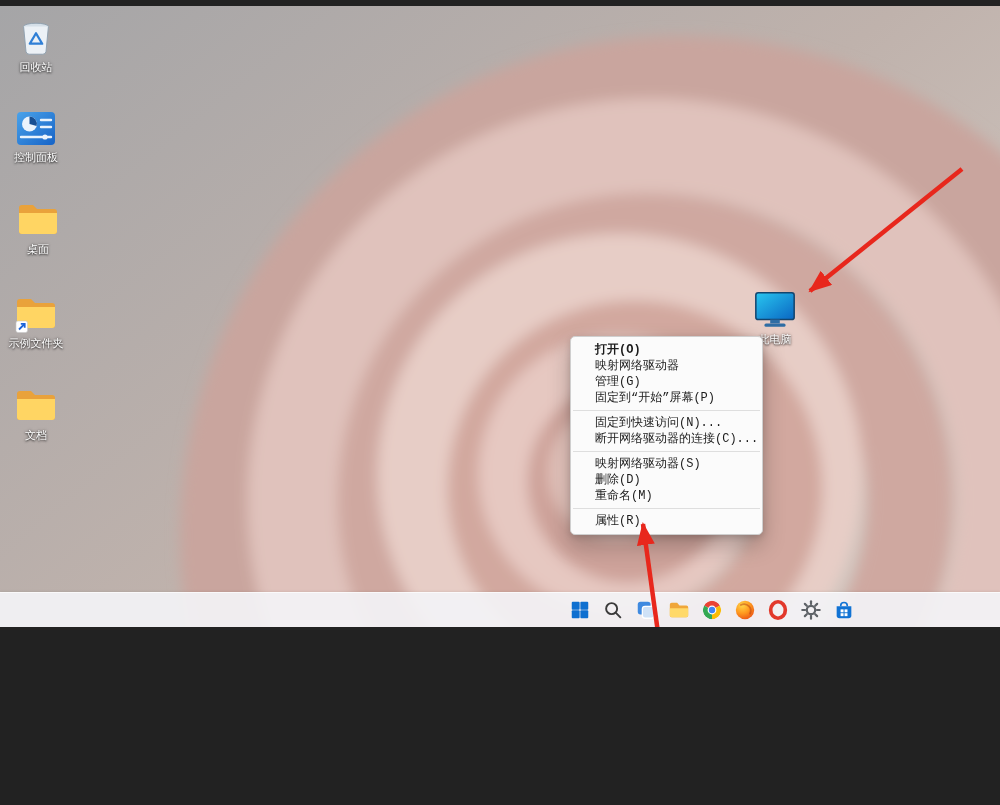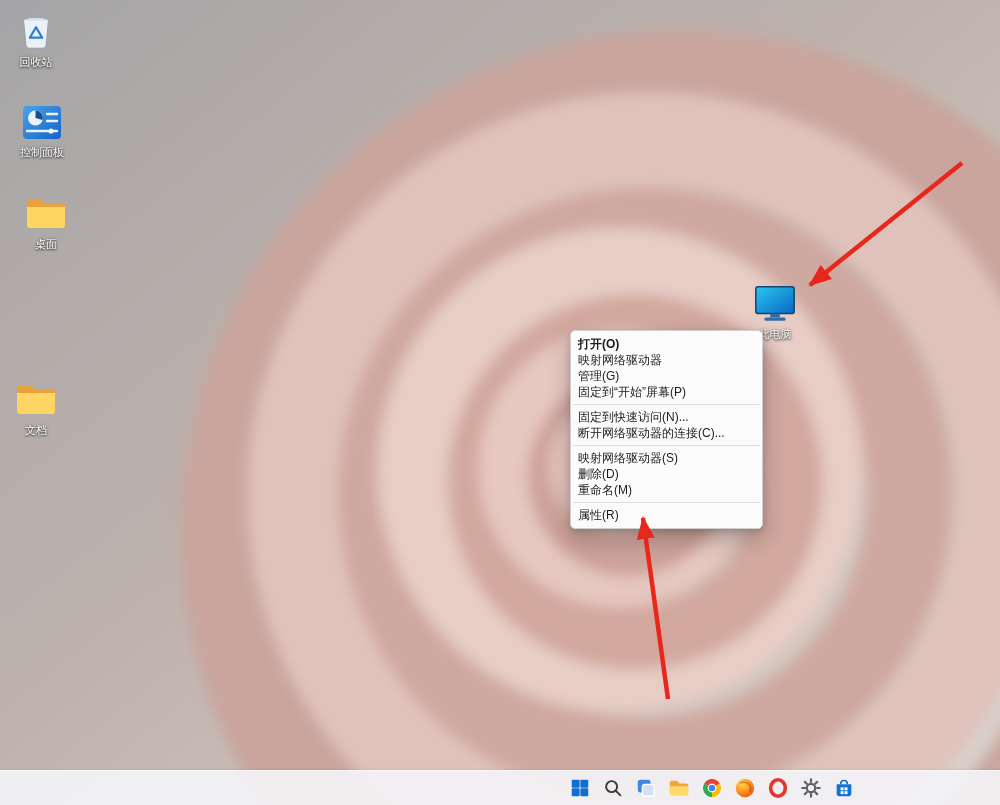--- a/index.html
+++ b/index.html
@@ -1,49 +1,50 @@
 <!DOCTYPE html>
 <html><head>
 <meta charset="utf-8">
 <style>
   html,body{margin:0;padding:0;background:#222;}
   .screen{
-    position:relative;width:1000px;height:805px;overflow:hidden;
-    font-family:Liberation Sans, sans-serif;
+    position:relative;width:1000px;height:621px;overflow:hidden;
+    font-family:Liberation Mono, monospace;
     user-select:none;
+    margin-top:6px;
   }
   .wallpaper{position:absolute;inset:0;z-index:0;}
 
   
   .icon-block{
     position:absolute;width:60px;display:flex;flex-direction:column;
     align-items:center;gap:2px;z-index:2;cursor:default;
   }
   .icon-img{width:46px;height:44px;display:flex;align-items:center;justify-content:center;}
   .icon-label{
     font-size:11px;color:#fff;text-align:center;line-height:1.15;
     text-shadow:0 1px 2px rgba(0,0,0,.75), 0 0 3px rgba(0,0,0,.5);
     max-width:62px;
   }
   #ib-recycle{left:6px;top:10px;}
-  #ib-cpanel{left:12px;top:100px;}
-  #ib-desktopf{left:16px;top:192px;}
+  #ib-cpanel{left:6px;top:100px;}
+  #ib-desktopf{left:8px;top:192px;}
   #ib-shortcutf{left:6px;top:286px;}
   #ib-docs{left:6px;top:378px;}
   #ib-thispc{left:745px;top:282px;z-index:2;}
 
   
   .menu{
     position:absolute;left:570px;top:330px;width:193px;z-index:5;
     background:#fbfbfb;border:1px solid #cfcfcf;border-radius:5px;
     box-shadow:0 10px 22px rgba(0,0,0,.25), 0 2px 6px rgba(0,0,0,.15);
     padding:5px 0;box-sizing:border-box;
   }
   .mi{
-    height:16px;line-height:16px;padding:0 10px 0 7px;font-size:12px;
+    height:16px;line-height:16px;padding:0 10px 0 24px;font-size:12px;
     color:#1b1b1b;white-space:nowrap;cursor:default;
   }
   .mi.bold{font-weight:bold;}
   .sep{height:1px;background:#dedede;margin:4px 2px;}
 
   
   .taskbar{
     position:absolute;left:0;right:0;bottom:0;height:34px;z-index:6;
     background:rgba(243,243,246,.92);
     border-top:1px solid rgba(255,255,255,.65);
@@ -131,20 +132,32 @@
   <div class="icon-block" id="ib-desktopf">
     <div class="icon-img">
       <svg viewBox="0 0 44 40" width="44" height="40">
         <path d="M3 8 q0-3 3-3 h11 l4 4 h17 q3 0 3 3 v19 q0 3-3 3 H6 q-3 0-3-3 z" fill="#e9a23b"></path>
         <path d="M3 13 h38 v18 q0 3-3 3 H6 q-3 0-3-3 z" fill="#ffd563"></path>
       </svg>
     </div>
     <div class="icon-label">桌面</div>
   </div>
 
+  <div class="icon-block" id="ib-shortcutf">
+    <div class="icon-img">
+      <svg viewBox="0 0 44 40" width="44" height="40">
+        <path d="M3 8 q0-3 3-3 h11 l4 4 h17 q3 0 3 3 v19 q0 3-3 3 H6 q-3 0-3-3 z" fill="#e9a23b"></path>
+        <path d="M3 13 h38 v18 q0 3-3 3 H6 q-3 0-3-3 z" fill="#ffd563"></path>
+        <rect x="2" y="27" width="11.5" height="11.5" rx="2" fill="#fff" stroke="#c8c8c8" stroke-width="0.6"></rect>
+        <path d="M5 35.5 L10.5 30" stroke="#1c64d9" stroke-width="1.8" fill="none"></path>
+        <path d="M6.8 29.8 h3.9 v3.9" fill="none" stroke="#1c64d9" stroke-width="1.8"></path>
+      </svg>
+    </div>
+    <div class="icon-label">示例文件夹</div>
+  </div>
 
   <div class="icon-block" id="ib-docs">
     <div class="icon-img">
       <svg viewBox="0 0 44 40" width="44" height="40">
         <path d="M3 8 q0-3 3-3 h11 l4 4 h17 q3 0 3 3 v19 q0 3-3 3 H6 q-3 0-3-3 z" fill="#e9a23b"></path>
         <path d="M3 13 h38 v18 q0 3-3 3 H6 q-3 0-3-3 z" fill="#ffd563"></path>
       </svg>
     </div>
     <div class="icon-label">文档</div>
   </div>

